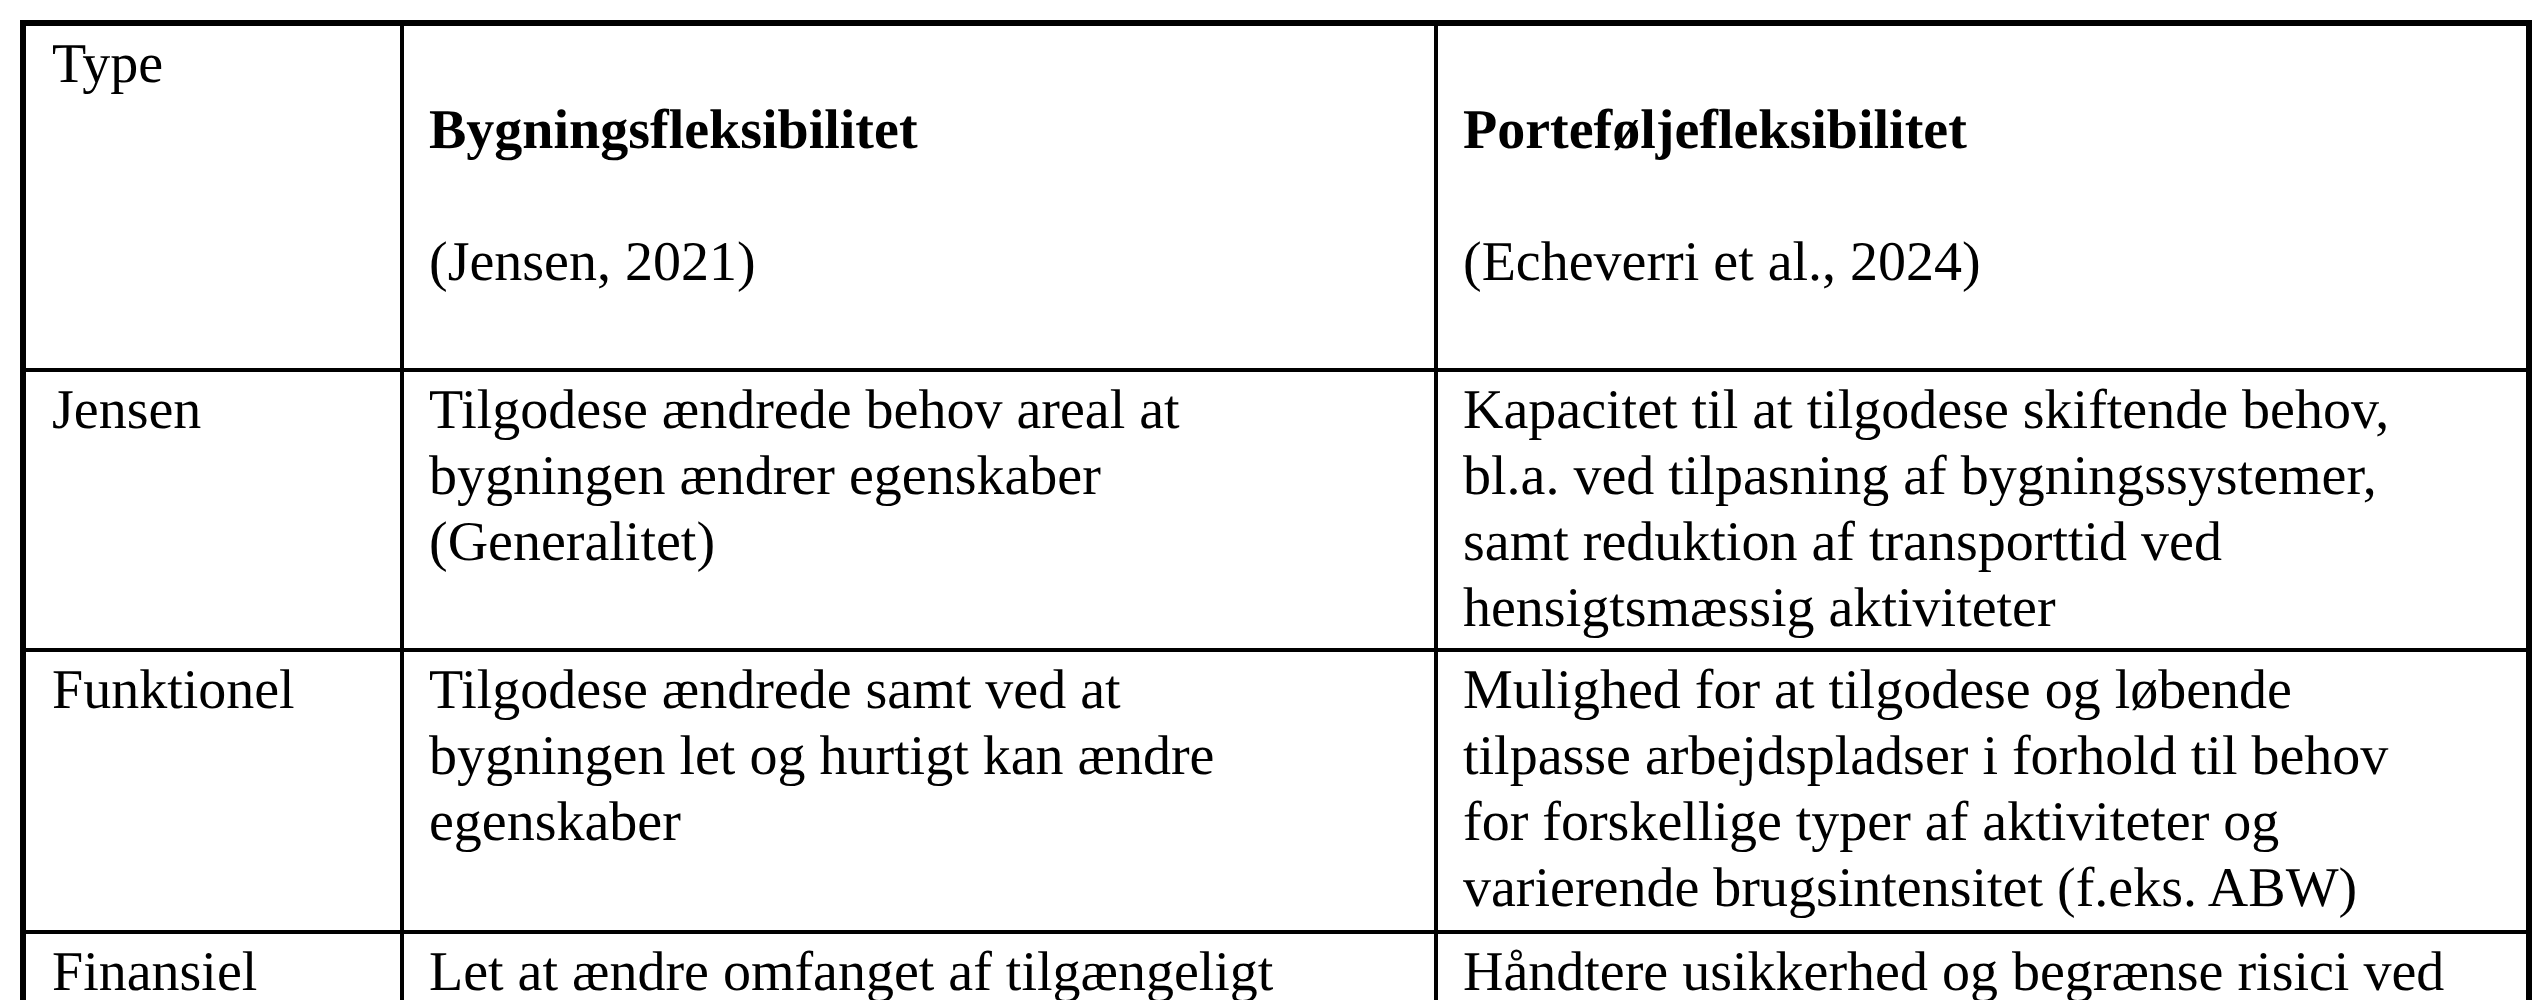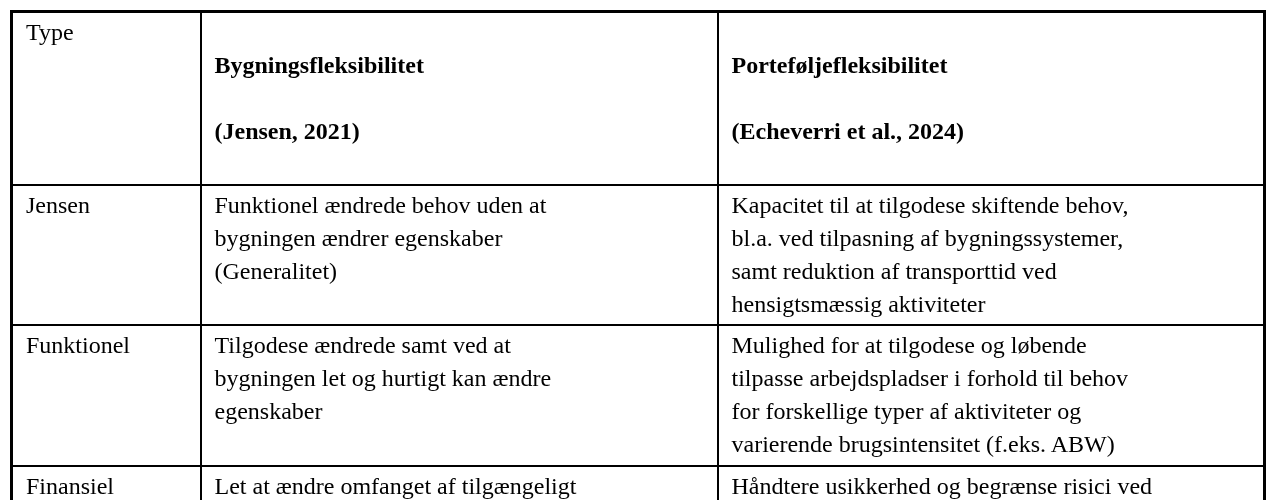--- a/index.html
+++ b/index.html
@@ -20,21 +20,21 @@
     margin: 10px 0 0 10px;
     width: 1253px;
     border: 3px solid #000000;
   }
   table.flex-table th,
   table.flex-table td {
     border: 2px solid #000000;
     vertical-align: top;
     text-align: left;
     padding: 3px 10px 3px 13px;
-    font-size: 24px;
+    font-size: 28px;
     line-height: 33px;
     font-weight: normal;
     white-space: pre-line;
     overflow: hidden;
   }
   tr.header-row { height: 70px; }
   tr.row-fysisk { height: 137px; }
   tr.row-funktionel { height: 141px; }
   tr.row-finansiel { height: 131px; }
 
@@ -42,21 +42,21 @@
     vertical-align: bottom;
     font-weight: bold;
   }
   .hdr-title {
     display: block;
     font-weight: bold;
     white-space: pre-line;
   }
   .hdr-sub {
     display: block;
-    font-weight: bold;
+    font-weight: normal;
     white-space: pre-line;
   }
 </style>
 </head>
 <body>
 
 <table class="flex-table">
   <colgroup>
     <col style="width:189px">
     <col style="width:517px">
@@ -70,21 +70,21 @@
         <span class="hdr-sub">(Jensen, 2021)</span>
       </th>
       <th>
         <span class="hdr-title">Porteføljefleksibilitet</span>
         <span class="hdr-sub">(Echeverri et al., 2024)</span>
       </th>
     </tr>
 
     <tr class="row-fysisk">
       <td>Jensen</td>
-      <td>Funktionel ændrede behov uden at
+      <td>Tilgodese ændrede behov areal at
 bygningen ændrer egenskaber
 (Generalitet)</td>
       <td>Kapacitet til at tilgodese skiftende behov,
 bl.a. ved tilpasning af bygningssystemer,
 samt reduktion af transporttid ved
 hensigtsmæssig aktiviteter</td>
     </tr>
 
     <tr class="row-funktionel">
       <td>Funktionel</td>

